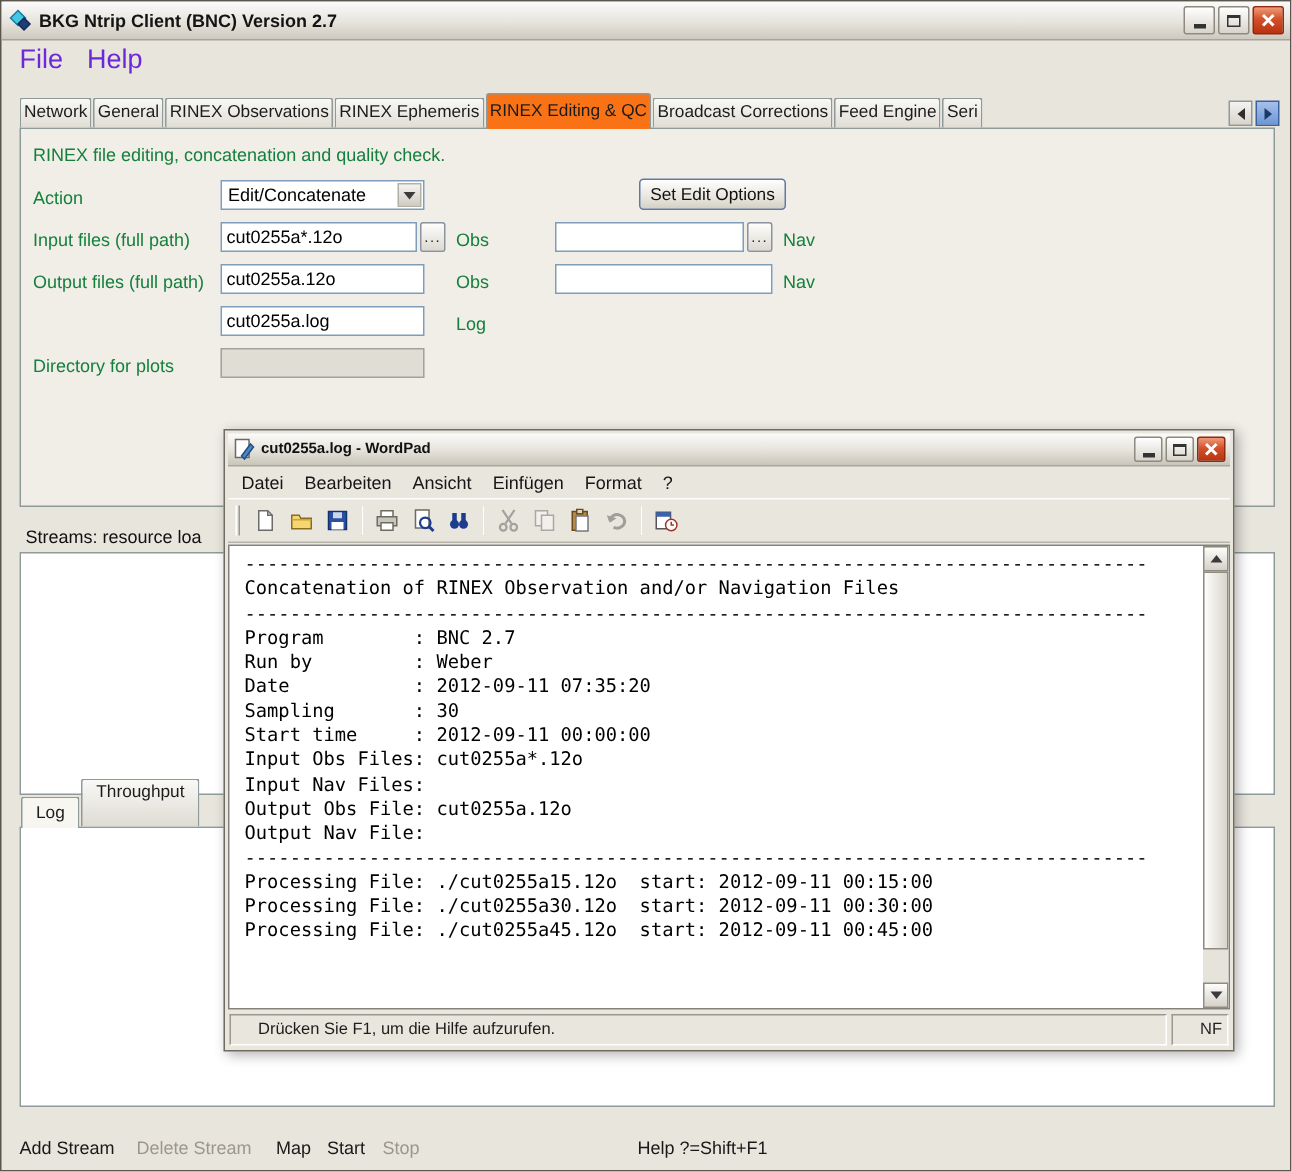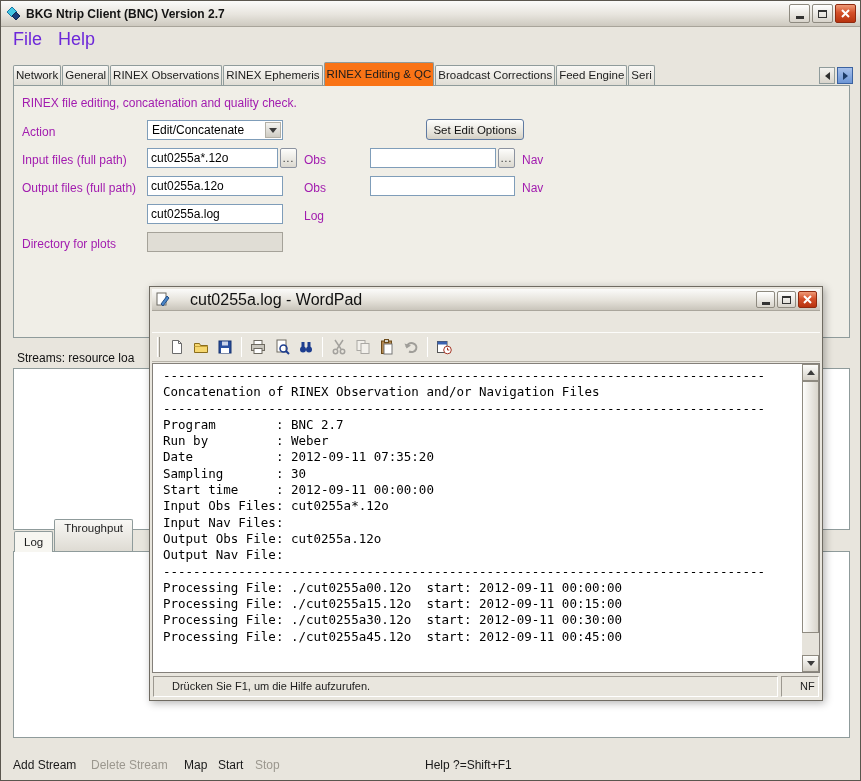--- a/index.html
+++ b/index.html
@@ -57,21 +57,21 @@
     background:linear-gradient(#f4f3f0,#d8d4cb); border:1px solid #8f9b9b; }
   .tsbtn.hl { background:linear-gradient(#a7c0ea,#6d96d6); border-color:#3b62a0; }
   .tri-left { width:0;height:0;border-top:4px solid transparent;border-bottom:4px solid transparent;border-right:5px solid #2e2e2e; }
   .tri-right{ width:0;height:0;border-top:4px solid transparent;border-bottom:4px solid transparent;border-left:5px solid #1c3a66; }
   .tri-up   { width:0;height:0;border-left:4px solid transparent;border-right:4px solid transparent;border-bottom:5px solid #3b3b3b; }
   .tri-down { width:0;height:0;border-left:4px solid transparent;border-right:4px solid transparent;border-top:5px solid #3b3b3b; }
 
   
   .panel { position:absolute; top:84px; left:12px; width:837px; height:253px;
     background:#f0eee7; border:1px solid #8f9b9b; z-index:2; }
-  .flabel { position:absolute; font-size:12px; color:#a21caf; white-space:nowrap; }
+  .flabel { position:absolute; font-size:12px; color:#15803d; white-space:nowrap; }
   .field {
     position:absolute; height:20px; border:1px solid #7f9db9; background:#fff;
     font-family:"Liberation Sans",sans-serif; font-size:12px; padding:1px 3px; color:#000;
   }
   .field.disabled { background:#e0ddd5; border-color:#a5a299; }
   .xpbtn {
     position:absolute; font-size:11.5px; color:#111; text-align:center;
     background:linear-gradient(#fefefc,#e4e1d8 70%,#d4d0c5);
     border:1px solid #5f7aa2; border-radius:3px;
     display:flex; align-items:center; justify-content:center;
@@ -104,21 +104,21 @@
   .bbtn { position:absolute; top:757px; font-size:12px; color:#191919; white-space:nowrap; }
   .bbtn.dim { color:#9b978e; }
 
   
   .wordpad { position:absolute; left:148px; top:285px; width:674px; height:415px;
     background:#e9e6de; border:1px solid #6f6b62; z-index:10;
     box-shadow:2px 2px 8px rgba(0,0,0,0.30); }
   .wp-titlebar { position:absolute; top:2px; left:2px; right:2px; height:22px;
     background:linear-gradient(180deg,#fbfbfa 0%,#e5e2da 55%,#c9c5bb 100%);
     border-bottom:1px solid #aaa69c; display:flex; align-items:center; padding:0 3px; }
-  .wp-title { font-weight:normal; font-size:16px; color:#111; margin-left:20px; flex:1; white-space:nowrap; }
+  .wp-title { font-weight:bold; font-size:10px; color:#111; margin-left:4px; flex:1; white-space:nowrap; }
   .wp-titlebar .winbtn { width:19px; height:17px; }
   .wp-menubar { position:absolute; top:25px; left:2px; right:2px; height:20px;
     display:flex; align-items:center; padding-left:2px; }
   .wp-menu-item { padding:2px 7px; font-size:12px; color:#161616; }
   .wp-toolbar { position:absolute; top:45px; left:2px; right:2px; height:30px;
     display:flex; align-items:center; border-top:1px solid #fcfcfa;
     border-bottom:1px solid #b7b3a9; padding-left:3px; }
   .grip { width:3px; height:20px; border-left:1px solid #fff; border-right:1px solid #9a968c; margin:0 5px 0 2px; }
   .tb-btn { width:24px; height:24px; display:flex; align-items:center; justify-content:center; }
   .tb-btn.disabled { opacity:0.42; filter:grayscale(100%); }
@@ -257,20 +257,28 @@
             <div class="glyph-max"></div>
           </div>
         <div class="winbtn close">
           <svg width="9" height="9">
               <path d="M1 1 L8 8 M8 1 L1 8" stroke="#fff" stroke-width="2"></path>
             </svg>
         </div>
       </div>
     </div>
 
+    <div class="wp-menubar">
+      <span class="wp-menu-item">Datei</span>
+      <span class="wp-menu-item">Bearbeiten</span>
+      <span class="wp-menu-item">Ansicht</span>
+      <span class="wp-menu-item">Einfügen</span>
+      <span class="wp-menu-item">Format</span>
+      <span class="wp-menu-item">?</span>
+    </div>
 
     <div class="wp-toolbar">
       <div class="grip"></div>
       <div class="tb-btn">
         <svg width="16" height="16">
           <path d="M3.5 1.5 h6 l3 3 v10 h-9 z" fill="#fff" stroke="#6b6b6b"></path>
           <path d="M9.5 1.5 v3 h3" fill="none" stroke="#6b6b6b"></path>
         </svg>
       </div>
       <div class="tb-btn">
@@ -355,21 +363,20 @@
         <div class="wp-line">Program        : BNC 2.7</div>
         <div class="wp-line">Run by         : Weber</div>
         <div class="wp-line">Date           : 2012-09-11 07:35:20</div>
         <div class="wp-line">Sampling       : 30</div>
         <div class="wp-line">Start time     : 2012-09-11 00:00:00</div>
         <div class="wp-line">Input Obs Files: cut0255a*.12o</div>
         <div class="wp-line">Input Nav Files:</div>
         <div class="wp-line">Output Obs File: cut0255a.12o</div>
         <div class="wp-line">Output Nav File:</div>
         <div class="wp-line">--------------------------------------------------------------------------------</div>
-        <div class="wp-line">Processing File: ./cut0255a00.12o  start: 2012-09-11 00:00:00</div>
         <div class="wp-line">Processing File: ./cut0255a15.12o  start: 2012-09-11 00:15:00</div>
         <div class="wp-line">Processing File: ./cut0255a30.12o  start: 2012-09-11 00:30:00</div>
         <div class="wp-line">Processing File: ./cut0255a45.12o  start: 2012-09-11 00:45:00</div>
       </div>
       <div class="wp-scroll">
         <div class="sb-btn" style="top:0;">
             <div class="tri-up"></div>
           </div>
         <div class="sb-thumb"></div>
         <div class="sb-btn" style="bottom:0;">

